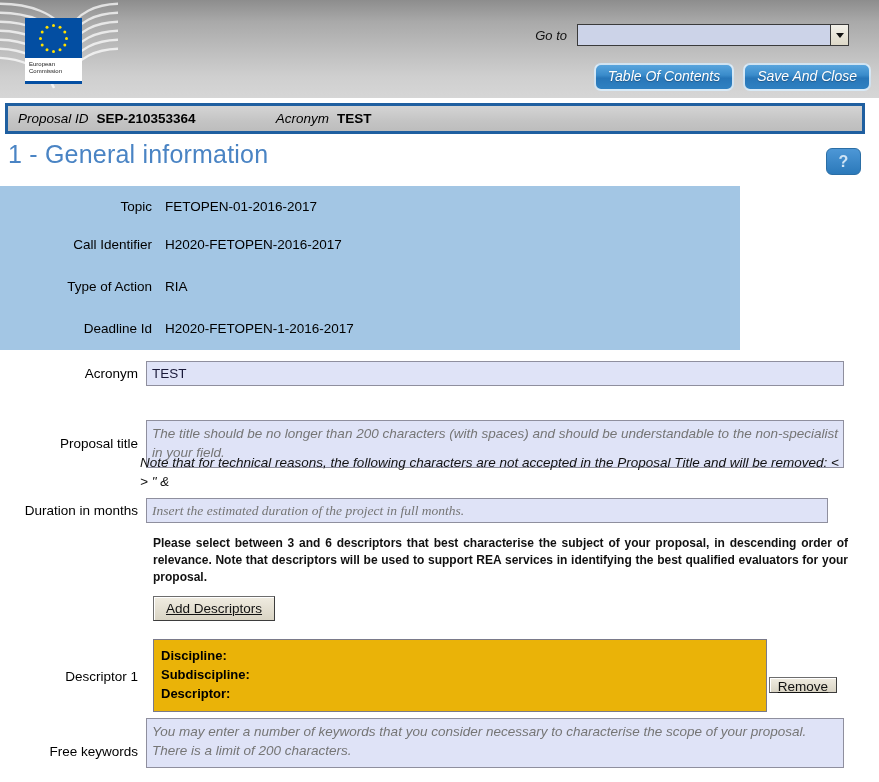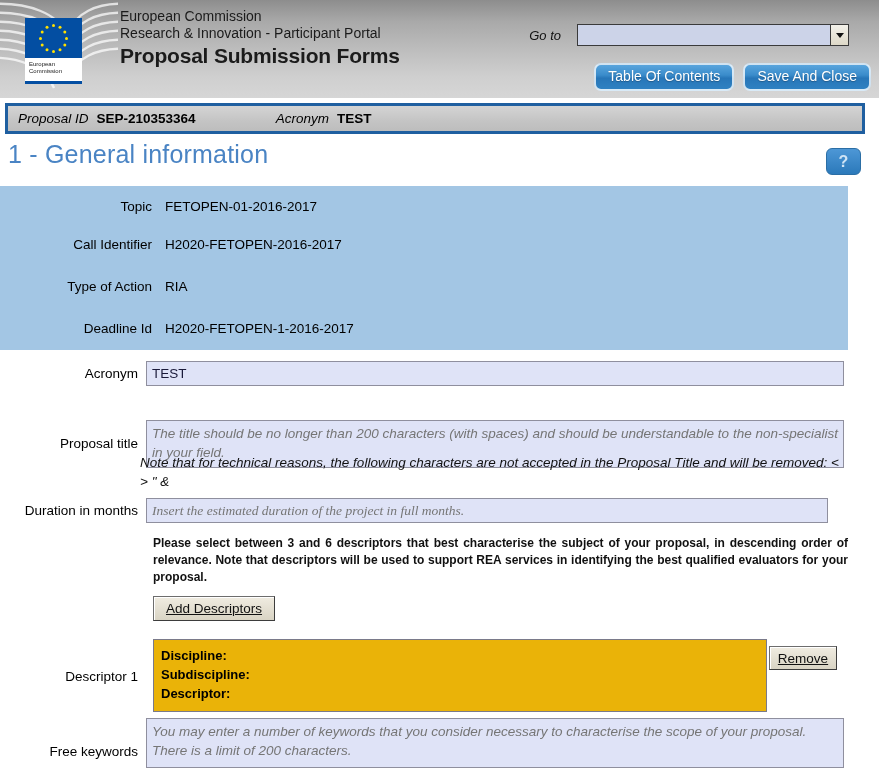--- a/index.html
+++ b/index.html
@@ -62,21 +62,21 @@
 
   #goto-wrap {
     position: absolute;
     right: 30px; top: 24px;
     display: flex;
     align-items: center;
   }
   #goto-label {
     font-style: italic;
     font-size: 13px;
-    margin-right: 16px;
+    margin-right: 10px;
     color: #111;
     text-align: center;
   }
   #goto-select {
     width: 272px; height: 22px;
     background: #ccd3e8;
     border: 1px solid #3a3a3a;
     box-sizing: border-box;
     position: relative;
     display: flex;
@@ -106,20 +106,21 @@
     background: linear-gradient(to bottom, #59a5dd 0%, #3a8ccb 42%, #2776b8 55%, #2f81c2 100%);
     color: #ffffff;
     font-size: 14px;
     border: 2px solid rgba(255,255,255,.78);
     border-radius: 7px;
     padding: 3px 12px 4px;
     line-height: 17px;
     white-space: nowrap;
     cursor: pointer;
     text-shadow: 0 1px 1px rgba(0,0,0,.25);
+    font-style: italic;
   }
 
   
   #idbar {
     position: absolute;
     left: 5px; top: 103px;
     width: 860px; height: 31px;
     border: 3px solid #1f5fa0;
     background: linear-gradient(to bottom,#d4d4d4,#c4c4c4 60%,#bdbdbd);
     box-sizing: border-box;
@@ -150,21 +151,21 @@
     font-size: 16px;
     font-weight: bold;
     display: flex; align-items: center; justify-content: center;
     cursor: pointer;
   }
 
   
   #info-panel {
     position: absolute;
     left: 0; top: 186px;
-    width: 848px; height: 164px;
+    width: 740px; height: 164px;
     background: #a3c6e4;
   }
   .info-row {
     position: absolute;
     left: 0;
     width: 100%;
     height: 21px;
     display: flex;
     align-items: center;
   }
@@ -248,22 +249,22 @@
     position: absolute;
     left: 0; top: 669px;
     width: 146px;
     text-align: right;
     padding-right: 8px;
     font-size: 13.5px;
     box-sizing: border-box;
   }
   #remove-btn {
     position: absolute;
-    left: 769px; top: 646px;
-    width: 68px; height: 24px;
+    left: 769px; top: 677px;
+    width: 68px; height: 16px;
   }
 </style>
 </head>
 <body>
 
 <div id="header">
 
   <svg id="header-art" viewBox="0 0 118 92">
     <g stroke="#ffffff" stroke-width="2.4" fill="none" opacity="0.85">
       <path d="M-10 4 C 30 2, 58 14, 66 34"></path>
@@ -301,25 +302,20 @@
           <circle cx="22" cy="9.2" r="1.5"></circle>
         </g>
       </svg>
     </div>
     <div id="logo-caption">
       <div>European</div>
       <div>Commission</div>
     </div>
   </div>
 
-  <div id="header-titles">
-    <div id="ht1">European Commission</div>
-    <div id="ht2">Research &amp; Innovation - Participant Portal</div>
-    <div id="ht3">Proposal Submission Forms</div>
-  </div>
 
   <div id="goto-wrap">
     <span id="goto-label">Go to</span>
     <div id="goto-select">
       <div id="goto-arrow">
           <span class="tri"></span>
         </div>
     </div>
   </div>
 

